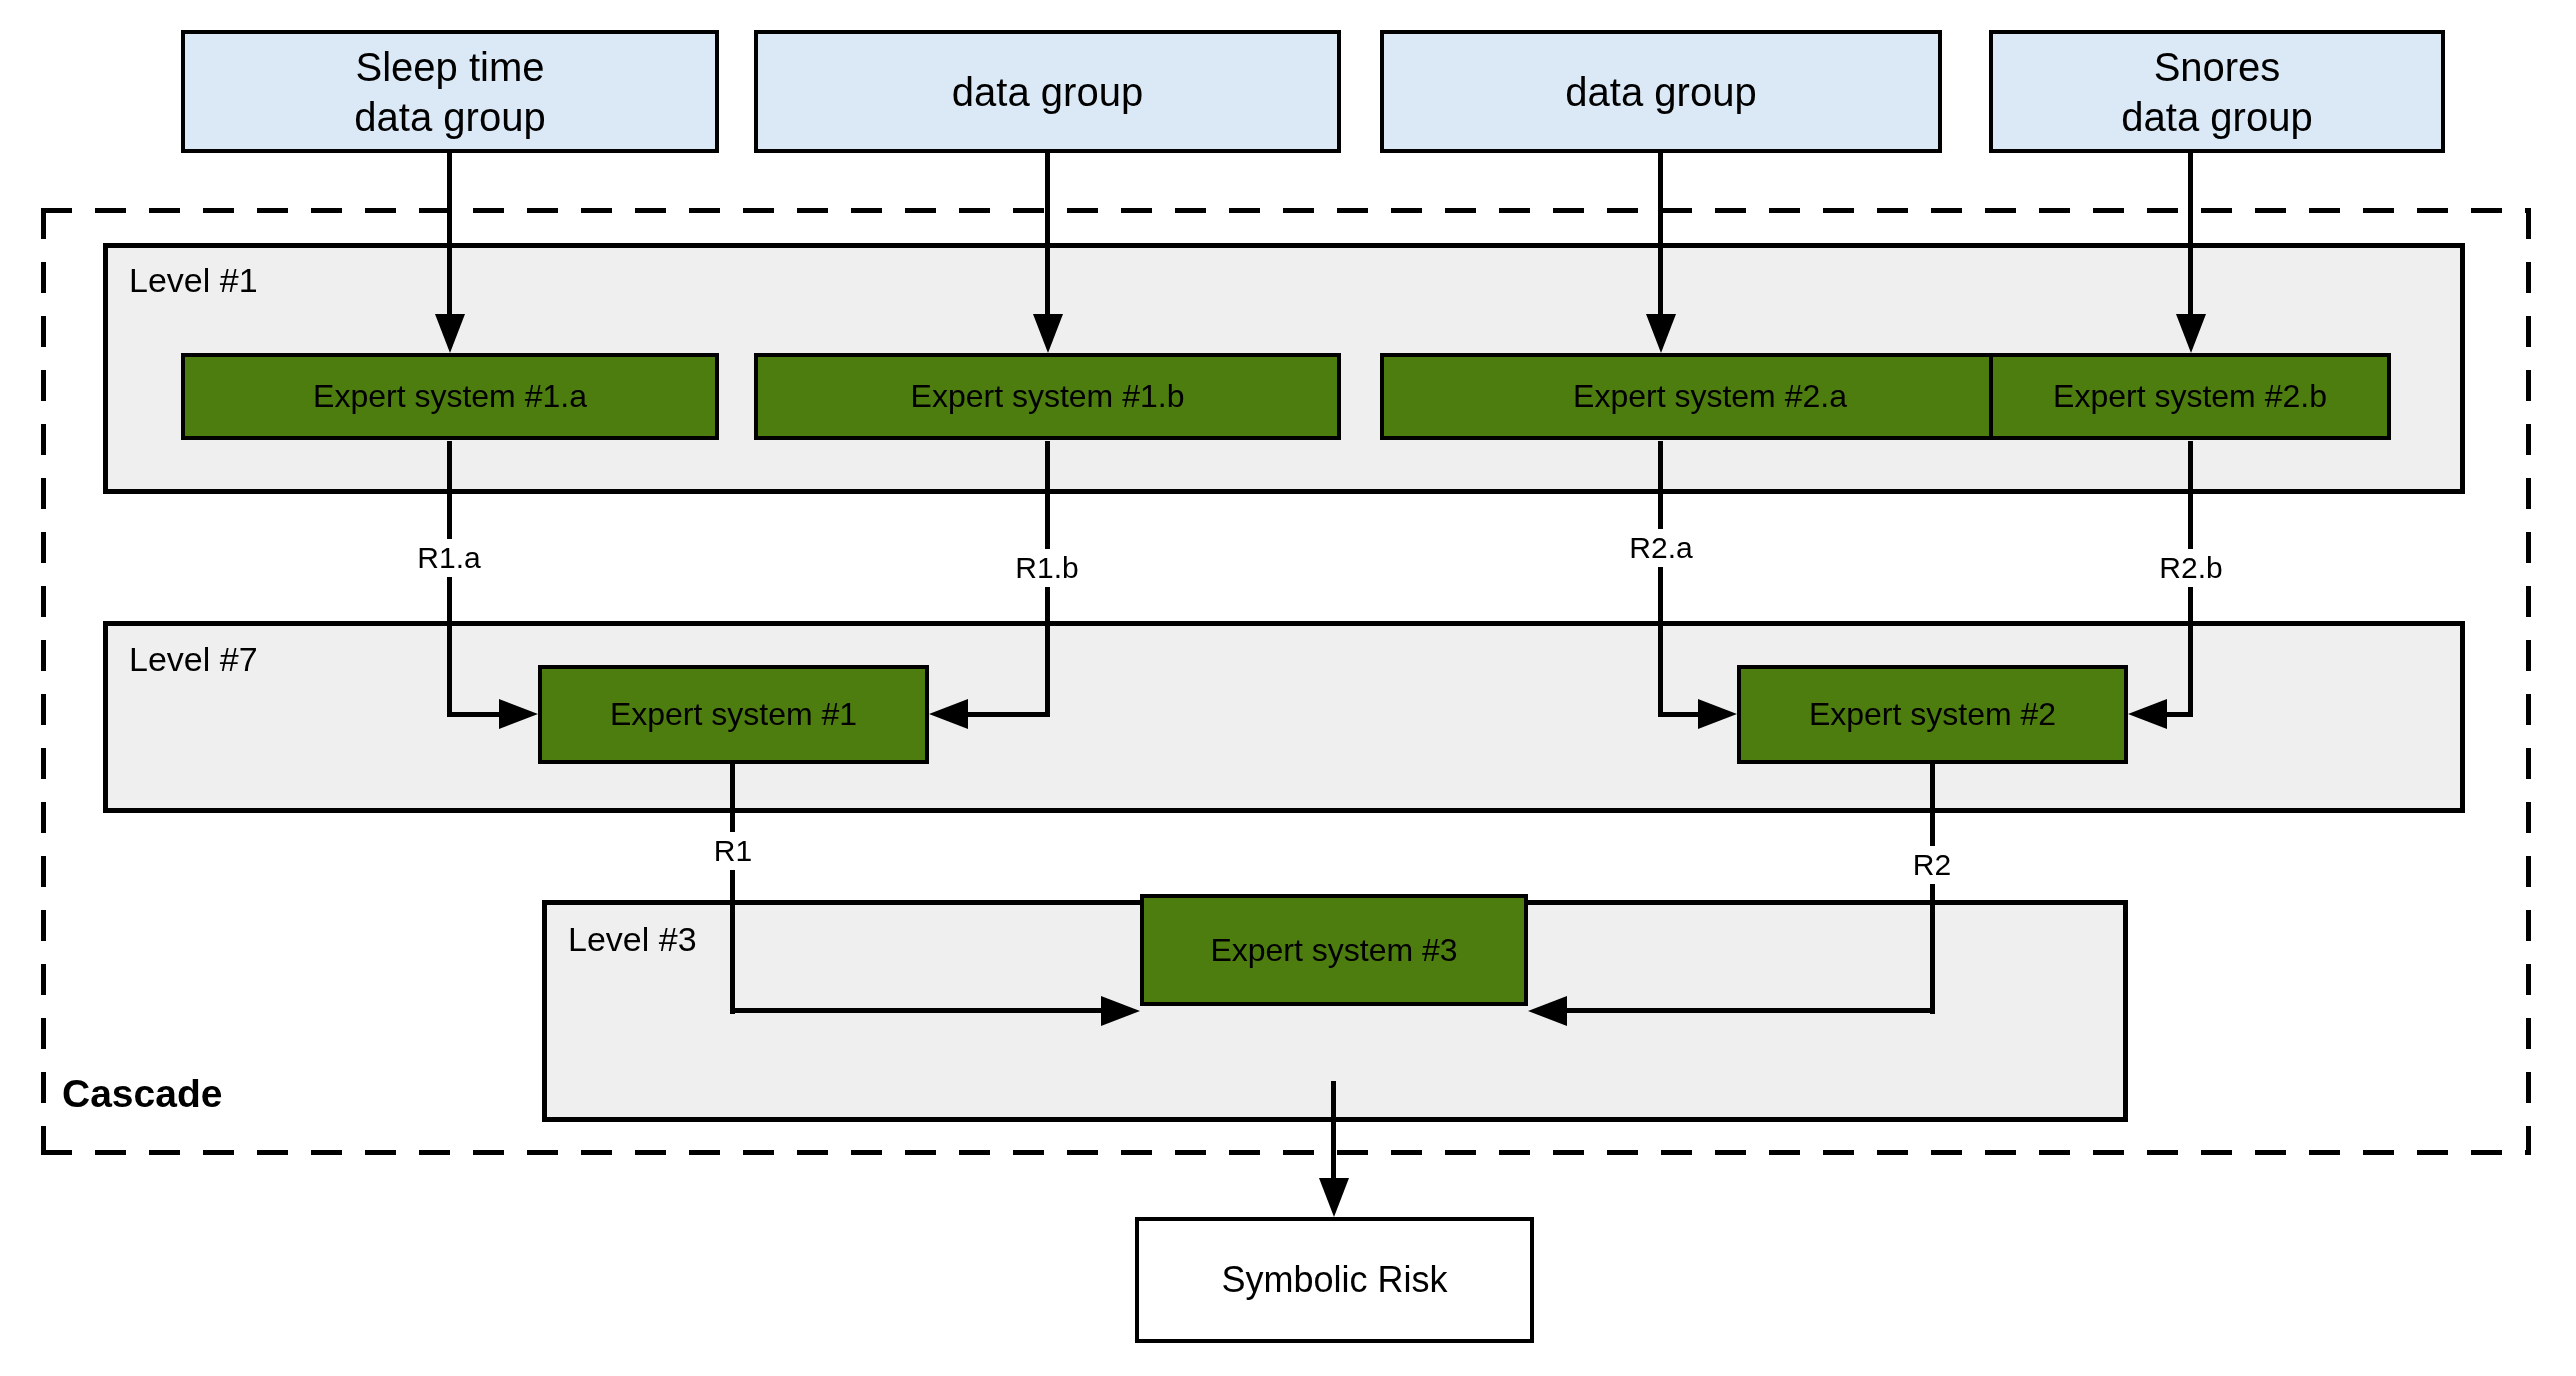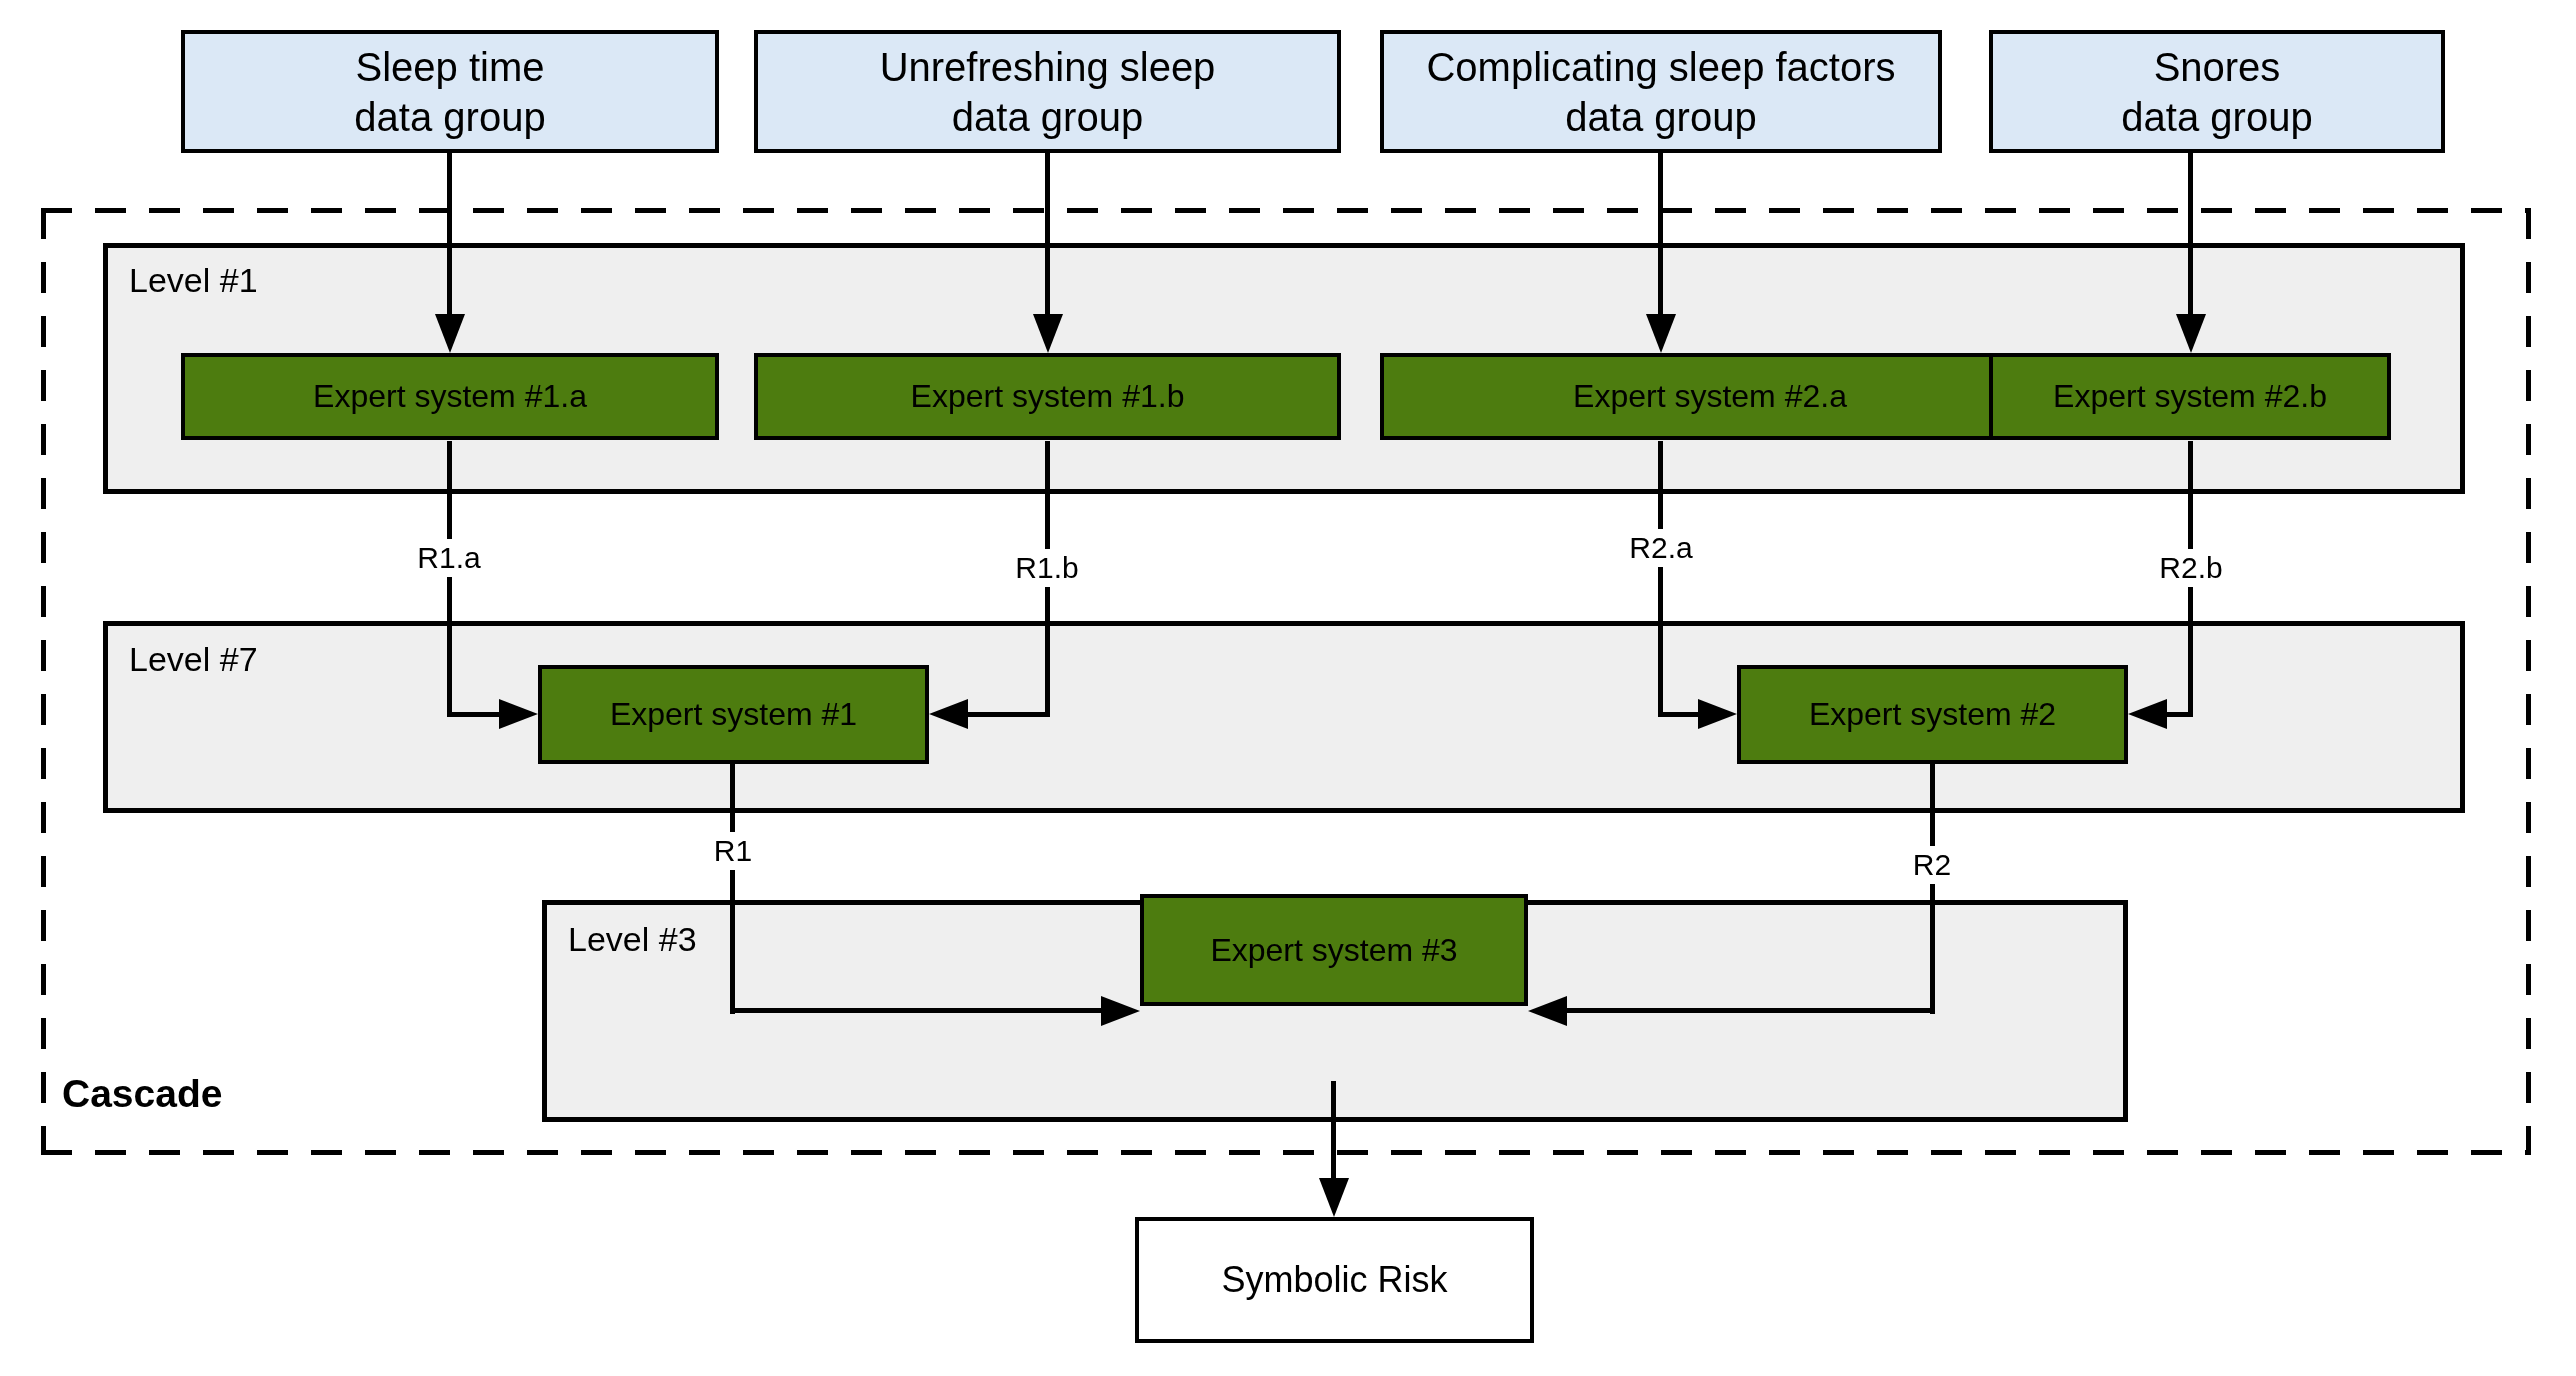--- a/index.html
+++ b/index.html
@@ -72,25 +72,23 @@
   <div class="level-label" style="left:129px;top:642px;">Level #7</div>
 
   <div class="level-panel" style="left:542px;top:900px;width:1586px;height:222px;"></div>
   <div class="level-label" style="left:568px;top:922px;">Level #3</div>
 
   <div class="data-box" style="left:181px;top:30px;width:538px;height:123px;">
     <span>Sleep time</span>
     <span>data group</span>
   </div>
   <div class="data-box" style="left:754px;top:30px;width:587px;height:123px;">
-    <span>Unrefreshing sleep</span>
     <span>data group</span>
   </div>
   <div class="data-box" style="left:1380px;top:30px;width:562px;height:123px;">
-    <span>Complicating sleep factors</span>
     <span>data group</span>
   </div>
   <div class="data-box" style="left:1989px;top:30px;width:456px;height:123px;">
     <span>Snores</span>
     <span>data group</span>
   </div>
 
   <div class="es-box" style="left:181px;top:353px;width:538px;height:87px;">Expert system #1.a</div>
   <div class="es-box" style="left:754px;top:353px;width:587px;height:87px;">Expert system #1.b</div>
   <div class="es-box" style="left:1380px;top:353px;width:660px;height:87px;">Expert system #2.a</div>

